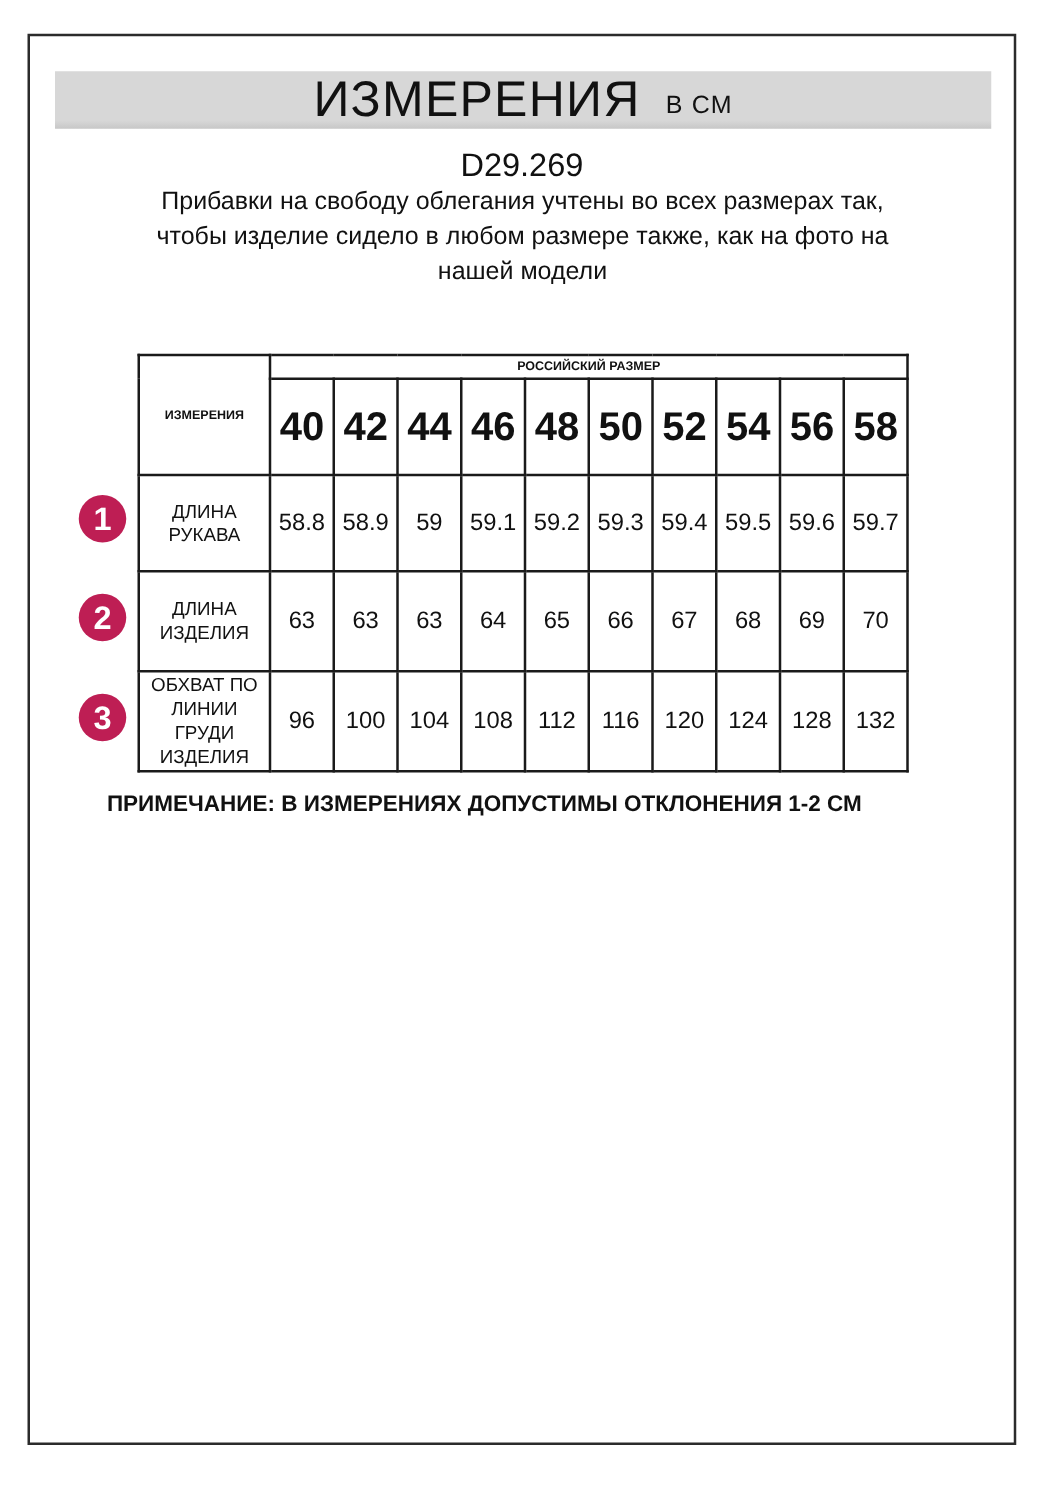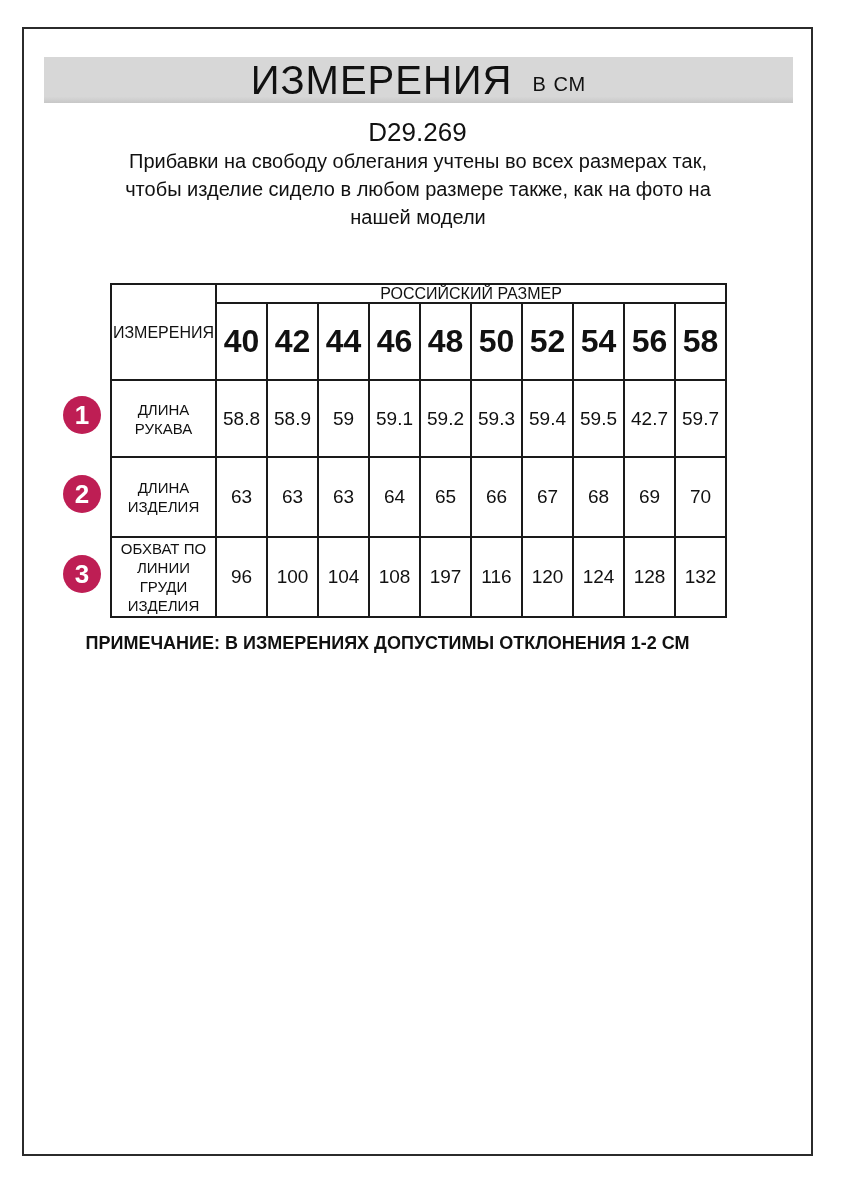--- a/index.html
+++ b/index.html
@@ -52,21 +52,21 @@
     table-layout: fixed;
   }
   .size-table td, .size-table th {
     border: 2px solid #1a1a1a;
     background: #fff;
     text-align: center;
     vertical-align: middle;
     padding: 0;
     box-sizing: border-box;
   }
-  .group-header-row td { height: 19px; font-size: 16px; font-weight: 400; line-height: 17px; }
+  .group-header-row td { height: 19px; font-size: 10px; font-weight: 700; line-height: 17px; }
   .sizes-row td { height: 77px; font-size: 32px; font-weight: 700; }
   .corner-cell { font-size: 16px; font-weight: 400; }
   .row-label { font-size: 15px; line-height: 19px; font-weight: 400; padding: 4px 3px; }
   .value-cell { font-size: 19px; font-weight: 400; }
   .data-row-1 td { height: 77px; border-radius: 31px; }
   .data-row-2 td { height: 80px; }
   .data-row-3 td { height: 80px; margin-left: 24px; }
   .callout {
     position: absolute;
     left: 63px;
@@ -140,21 +140,21 @@
     <tr class="data-row-1">
       <td class="row-label">ДЛИНА РУКАВА</td>
       <td class="value-cell">58.8</td>
       <td class="value-cell">58.9</td>
       <td class="value-cell">59</td>
       <td class="value-cell">59.1</td>
       <td class="value-cell">59.2</td>
       <td class="value-cell">59.3</td>
       <td class="value-cell">59.4</td>
       <td class="value-cell">59.5</td>
-      <td class="value-cell">42.7</td>
+      <td class="value-cell">59.6</td>
       <td class="value-cell">59.7</td>
     </tr>
     <tr class="data-row-2">
       <td class="row-label">ДЛИНА ИЗДЕЛИЯ</td>
       <td class="value-cell">63</td>
       <td class="value-cell">63</td>
       <td class="value-cell">63</td>
       <td class="value-cell">64</td>
       <td class="value-cell">65</td>
       <td class="value-cell">66</td>
@@ -162,21 +162,21 @@
       <td class="value-cell">68</td>
       <td class="value-cell">69</td>
       <td class="value-cell">70</td>
     </tr>
     <tr class="data-row-3">
       <td class="row-label">ОБХВАТ ПО ЛИНИИ ГРУДИ ИЗДЕЛИЯ</td>
       <td class="value-cell">96</td>
       <td class="value-cell">100</td>
       <td class="value-cell">104</td>
       <td class="value-cell">108</td>
-      <td class="value-cell">197</td>
+      <td class="value-cell">112</td>
       <td class="value-cell">116</td>
       <td class="value-cell">120</td>
       <td class="value-cell">124</td>
       <td class="value-cell">128</td>
       <td class="value-cell">132</td>
     </tr>
   </tbody>
 </table>
 
 <div class="callout c1">1</div>

